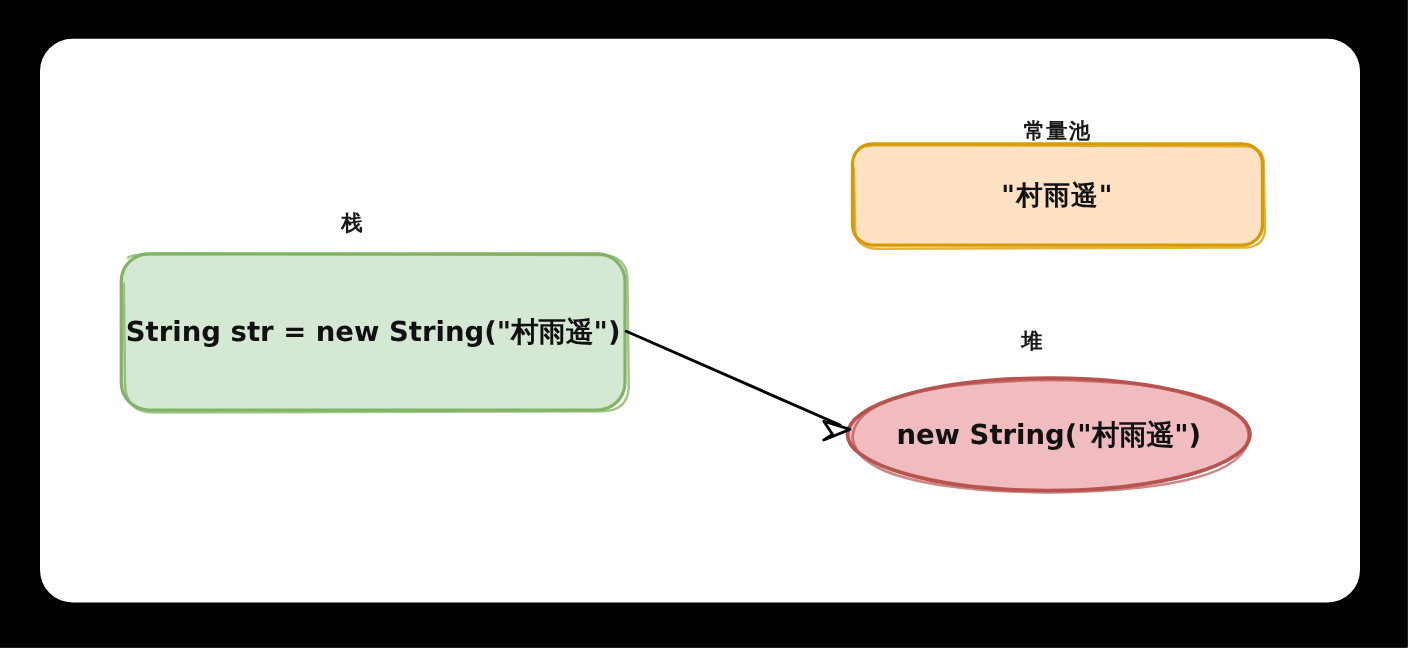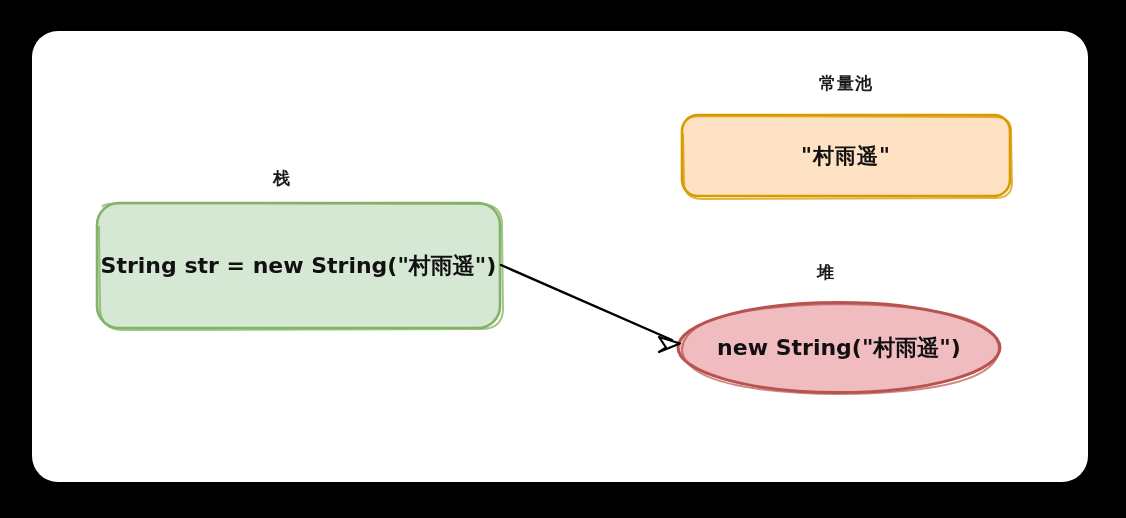--- a/index.html
+++ b/index.html
@@ -57,21 +57,21 @@
     text-align: center;
     white-space: nowrap;
     pointer-events: none;
   }
   .stack-text { font-size: 22px; }
   .pool-text  { font-size: 21px; letter-spacing: 1px; }
   .heap-text  { font-size: 22px; }
 
   
   #label-stack { left: 237px; top: 167px; width: 90px; }
-  #label-pool  { left: 791px; top: 72px;  width: 110px; }
+  #label-pool  { left: 791px; top: 93px;  width: 110px; }
   #label-heap  { left: 796px; top: 261px; width: 60px; }
 
   
   #text-stack { left: 97px;  top: 203px; width: 403px; height: 125px; }
   #text-pool  { left: 682px; top: 115px; width: 328px; height: 81px; }
   #text-heap  { left: 678px; top: 303px; width: 322px; height: 90px; }
 </style>
 </head>
 <body>
 

